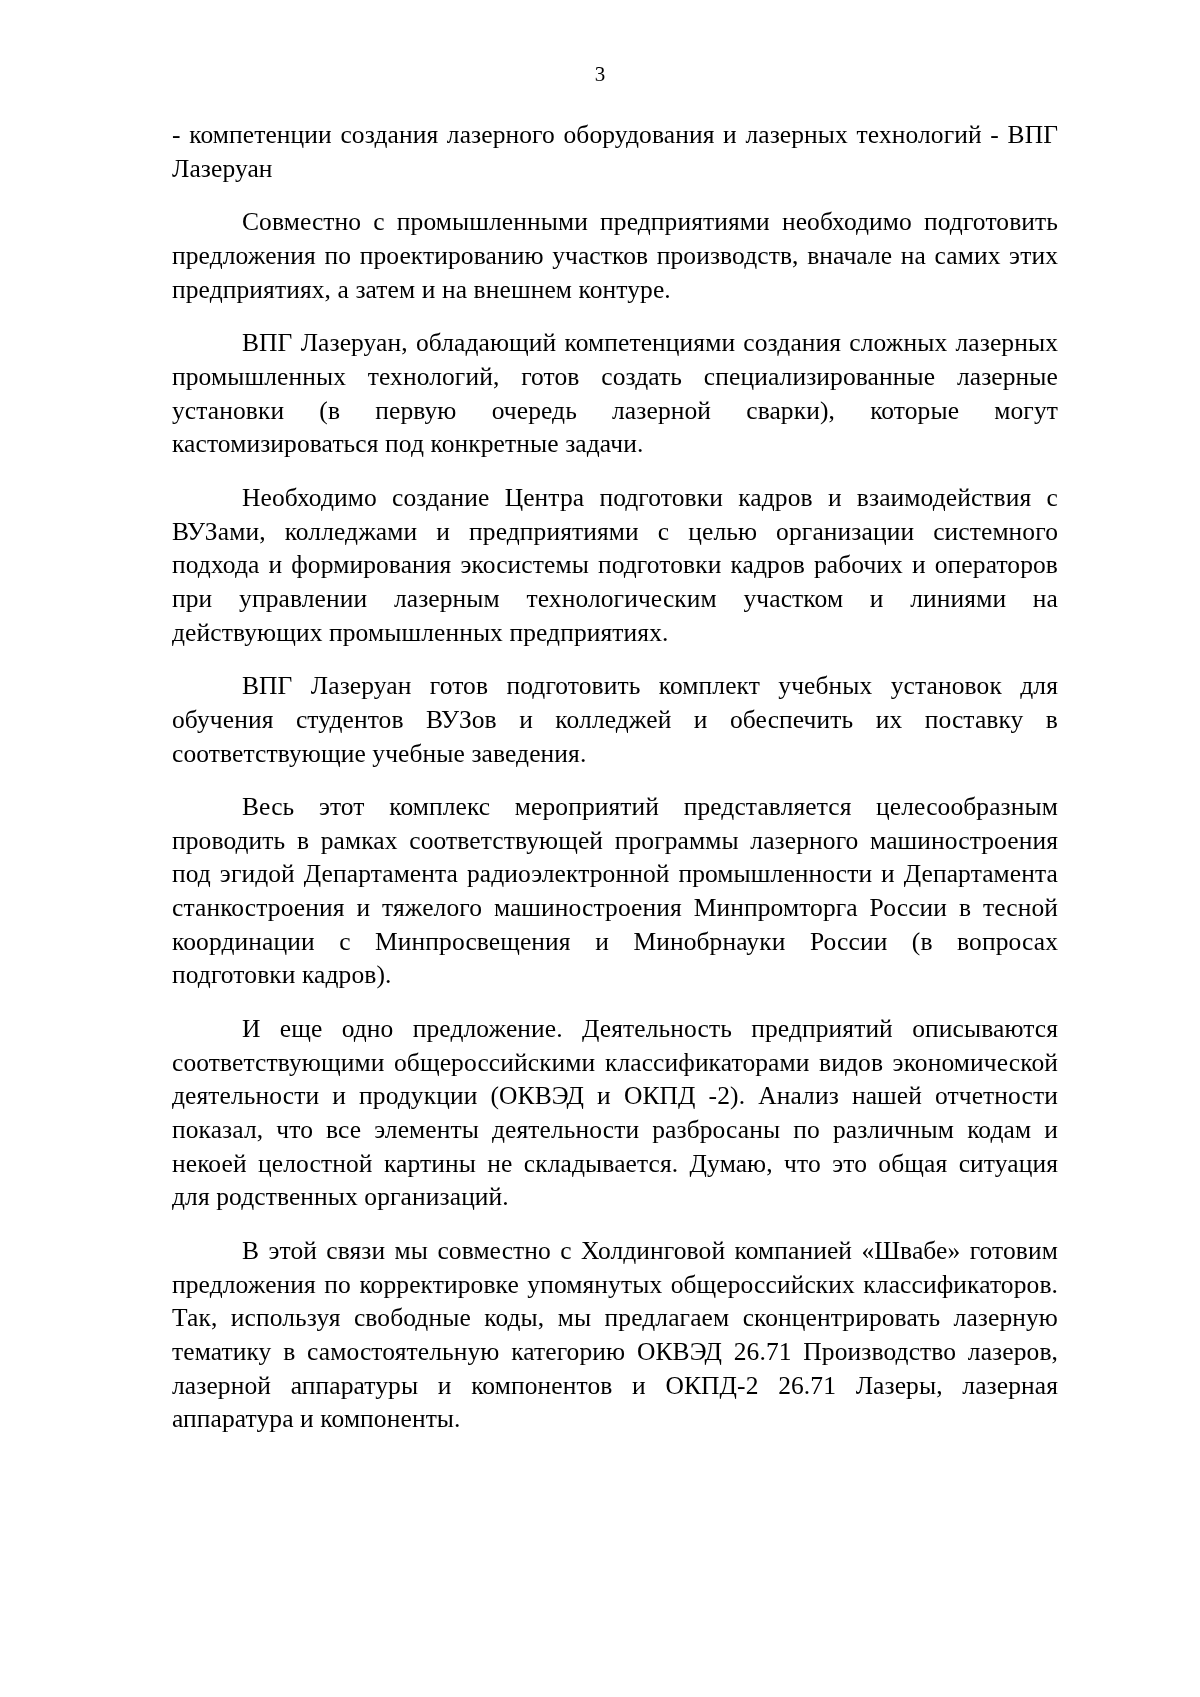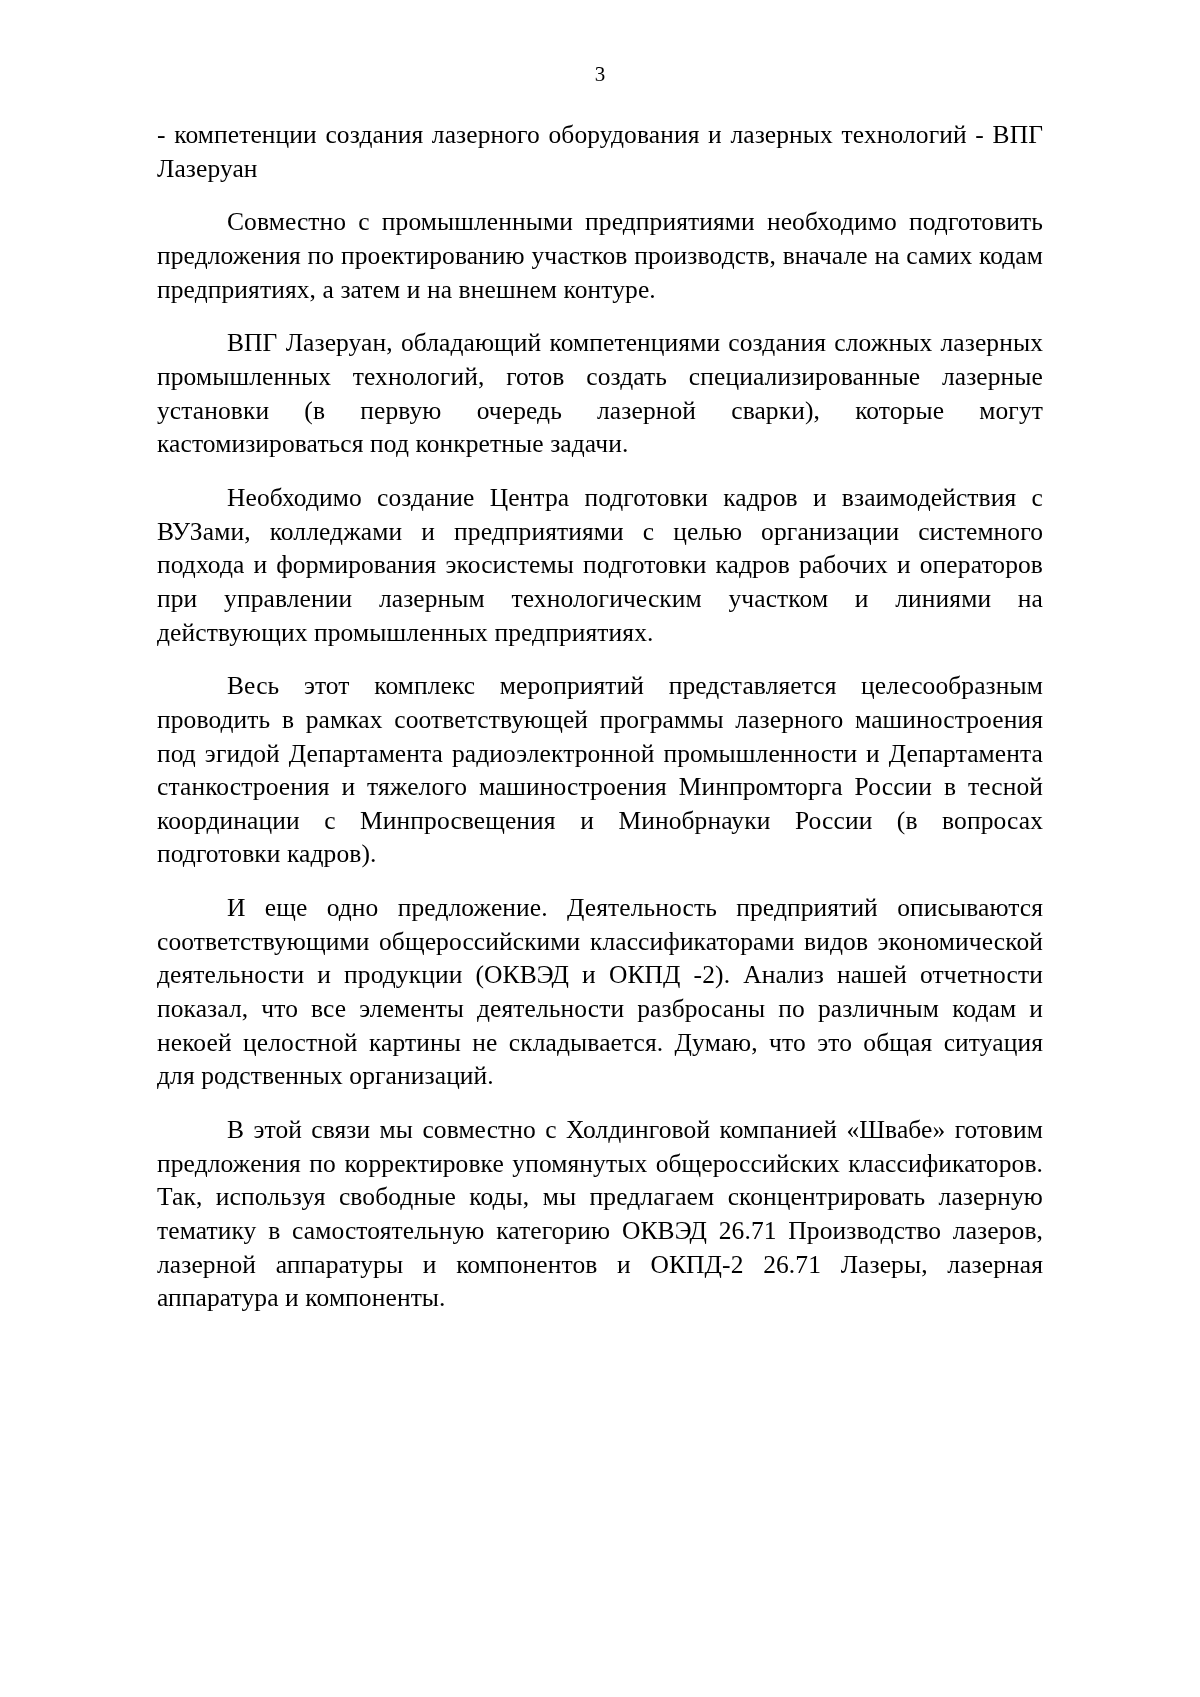--- a/index.html
+++ b/index.html
@@ -22,21 +22,21 @@
     top: 62px;
     left: 0;
     width: 1200px;
     text-align: center;
     font-size: 21px;
     font-family: "Liberation Serif", "DejaVu Serif", serif;
   }
   .content {
     position: absolute;
     top: 118px;
-    left: 157px;
+    left: 172px;
     width: 886px;
   }
   p.para {
     margin: 0 0 20px 0;
     font-size: 25.5px;
     line-height: 1.32;
     text-align: justify;
     text-indent: 0;
     letter-spacing: 0.1px;
   }
@@ -49,21 +49,22 @@
 </style>
 </head>
 <body>
 
 <div class="page">
 
   <div class="page-number">3</div>
 
   <div class="content">
     <p class="para">- компетенции создания лазерного оборудования и лазерных технологий - ВПГ Лазеруан</p>
-    <p class="para indent">Совместно с промышленными предприятиями необходимо подготовить предложения по проектированию участков производств, вначале на самих кодам предприятиях, а затем и на внешнем контуре.</p>
+    <p class="para indent">Совместно с промышленными предприятиями необходимо подготовить предложения по проектированию участков производств, вначале на самих этих предприятиях, а затем и на внешнем контуре.</p>
     <p class="para indent">ВПГ Лазеруан, обладающий компетенциями создания сложных лазерных промышленных технологий, готов создать специализированные лазерные установки (в первую очередь лазерной сварки), которые могут кастомизироваться под конкретные задачи.</p>
     <p class="para indent">Необходимо создание Центра подготовки кадров и взаимодействия с ВУЗами, колледжами и предприятиями с целью организации системного подхода и формирования экосистемы подготовки кадров рабочих и операторов при управлении лазерным технологическим участком и линиями на действующих промышленных предприятиях.</p>
+    <p class="para indent">ВПГ Лазеруан готов подготовить комплект учебных установок для обучения студентов ВУЗов и колледжей и обеспечить их поставку в соответствующие учебные заведения.</p>
     <p class="para indent">Весь этот комплекс мероприятий представляется целесообразным проводить в рамках соответствующей программы лазерного машиностроения под эгидой Департамента радиоэлектронной промышленности и Департамента станкостроения и тяжелого машиностроения Минпромторга России в тесной координации с Минпросвещения и Минобрнауки России (в вопросах подготовки кадров).</p>
     <p class="para indent">И еще одно предложение. Деятельность предприятий описываются соответствующими общероссийскими классификаторами видов экономической деятельности и продукции (ОКВЭД и ОКПД -2). Анализ нашей отчетности показал, что все элементы деятельности разбросаны по различным кодам и некоей целостной картины не складывается. Думаю, что это общая ситуация для родственных организаций.</p>
     <p class="para indent">В этой связи мы совместно с Холдинговой компанией «Швабе» готовим предложения по корректировке упомянутых общероссийских классификаторов. Так, используя свободные коды, мы предлагаем сконцентрировать лазерную тематику в самостоятельную категорию ОКВЭД 26.71 Производство лазеров, лазерной аппаратуры и компонентов и ОКПД-2 26.71 Лазеры, лазерная аппаратура и компоненты.</p>
   </div>
 
 </div>
 
 </body></html>

